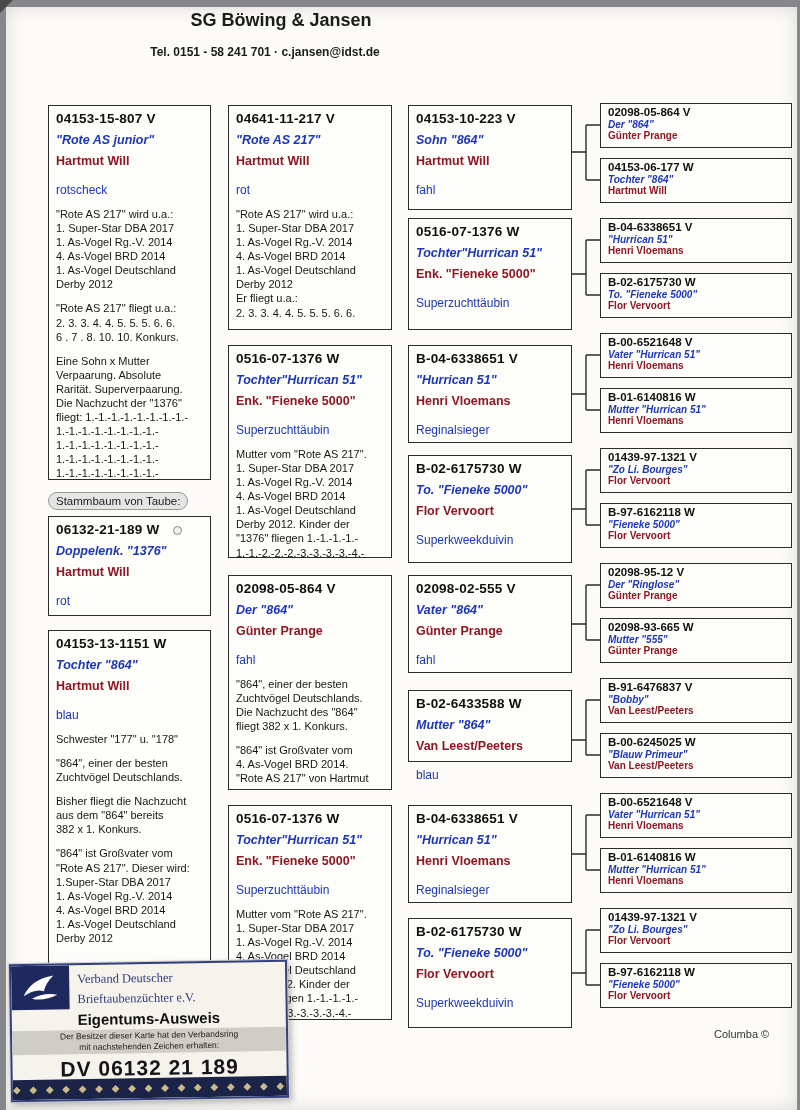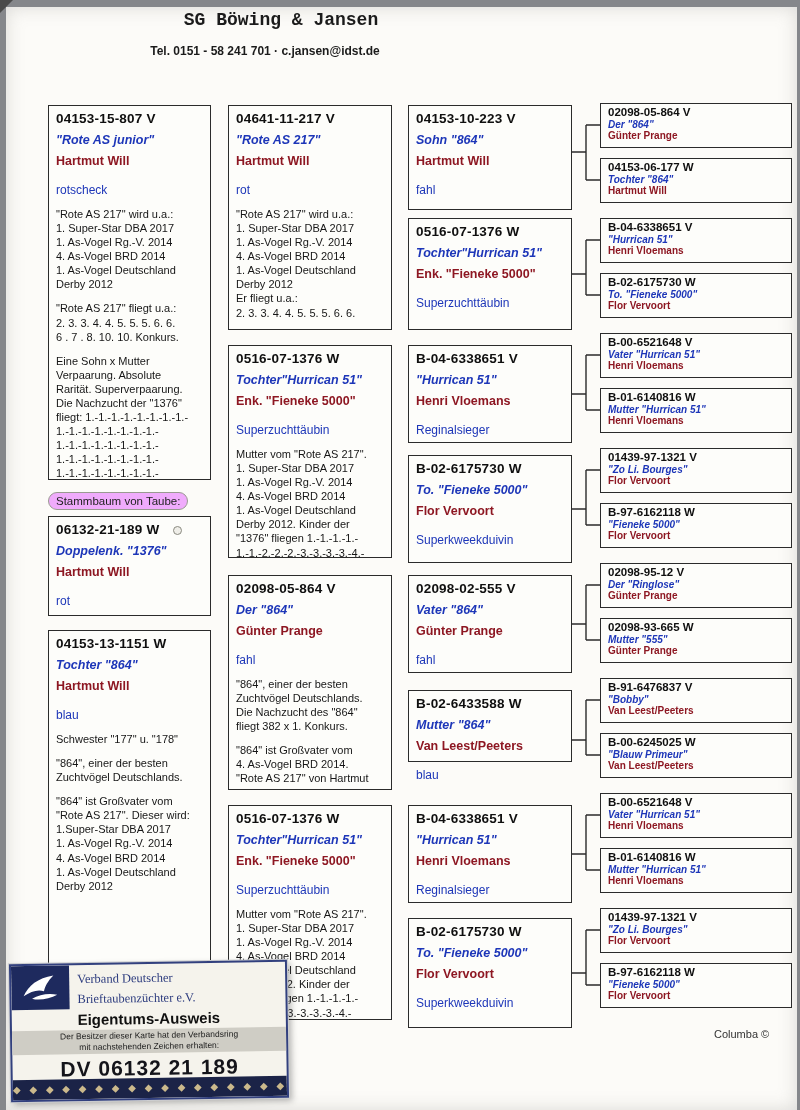--- a/index.html
+++ b/index.html
@@ -13,21 +13,21 @@
   .paper {
     position:absolute; left:6px; top:7px; width:791px; height:1103px;
     background:#fcfbf8; z-index:0;
     box-shadow: inset 0 0 18px rgba(120,120,115,0.25);
   }
   .corner-shade {
     position:absolute; left:0; top:0; width:0; height:0; z-index:3;
     border-left:13px solid #4a4a4a; border-bottom:13px solid transparent;
   }
   .header { position:absolute; top:10px; left:0; width:530px; text-align:center; z-index:2; }
-  .h-name { font-family:Liberation Mono, monospace; font-weight:bold; font-size:18px; color:#1b1b1b;padding-left:32px; }
+  .h-name { font-family:Liberation Sans, sans-serif; font-weight:bold; font-size:18px; color:#1b1b1b;padding-left:32px; }
   .h-addr { font-style:italic; font-size:16px; margin-top:13px; color:#222; }
   .h-tel  { font-weight:bold; font-size:12px; margin-top:14px; color:#1b1b1b; }
 
   .box {
     position:absolute; border:1.5px solid #2b2b2b; background:#fdfdfa;
     padding:5px 7px; z-index:2;
   }
   .col1 { left:48px;  width:163px; }
   .col2 { left:228px; width:164px; }
   .col3 { left:408px; width:164px; }
@@ -42,21 +42,21 @@
     position:absolute; left:600px; width:192px; height:45px;
     border:1.5px solid #2b2b2b; background:#fdfdfa; padding:2px 7px; z-index:2;
   }
   .sring    { font-size:11.5px; font-weight:bold; color:#0f0f0f; }
   .sname    { font-size:10px; font-weight:bold; font-style:italic; color:#1d36b8; margin-top:1px; }
   .sbreeder { font-size:10px; font-weight:bold; color:#8d1722; }
 
   .stammbaum-label {
     position:absolute; left:48px; top:492px; z-index:2;
     font-size:11.5px; color:#222; padding:2px 7px;
-    border:1px solid #9a9a92; border-radius:9px; background:#f0abfc;
+    border:1px solid #9a9a92; border-radius:9px; background:#e5e5e5;
   }
   .hole {
     display:inline-block; width:9px; height:9px; border:1.5px solid #8a8a80;
     border-radius:50%; margin-left:10px; vertical-align:middle; background:#efeee8;
   }
 
   svg.connectors { position:absolute; left:0; top:0; z-index:1; }
 
   .card {
     position:absolute; left:10px; top:962px; width:278px; height:138px;
@@ -144,20 +144,23 @@
 </div>
 
 <div class="box col1" style="top:630px;height:370px">
   <div class="ring">04153-13-1151 W</div>
   <div class="pname">Tochter "864"</div>
   <div class="breeder">Hartmut Will</div>
   <div class="pcolor">blau</div>
   <div class="ptext">Schwester "177" u. "178"</div>
   <div class="ptext">"864", einer der besten
 Zuchtvögel Deutschlands.</div>
+  <div class="ptext">Bisher fliegt die Nachzucht
+aus dem  "864" bereits
+382 x 1. Konkurs.</div>
   <div class="ptext">"864" ist Großvater vom
 "Rote AS 217". Dieser wird:
 1.Super-Star DBA 2017
 1. As-Vogel Rg.-V. 2014
 4. As-Vogel BRD 2014
 1. As-Vogel Deutschland
 Derby 2012</div>
 </div>
 
 <div class="box col2" style="top:105px;height:225px">

